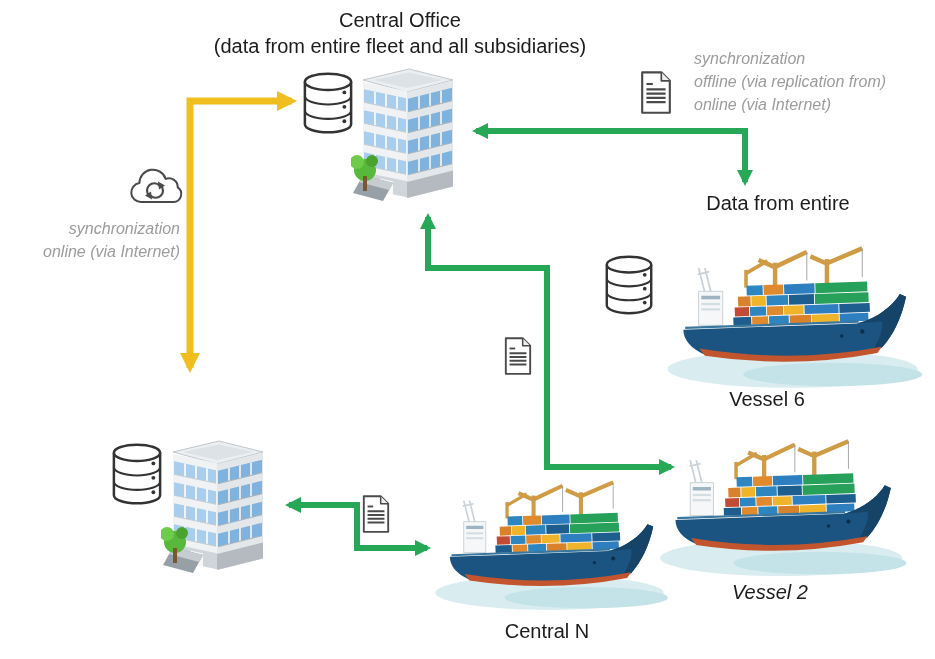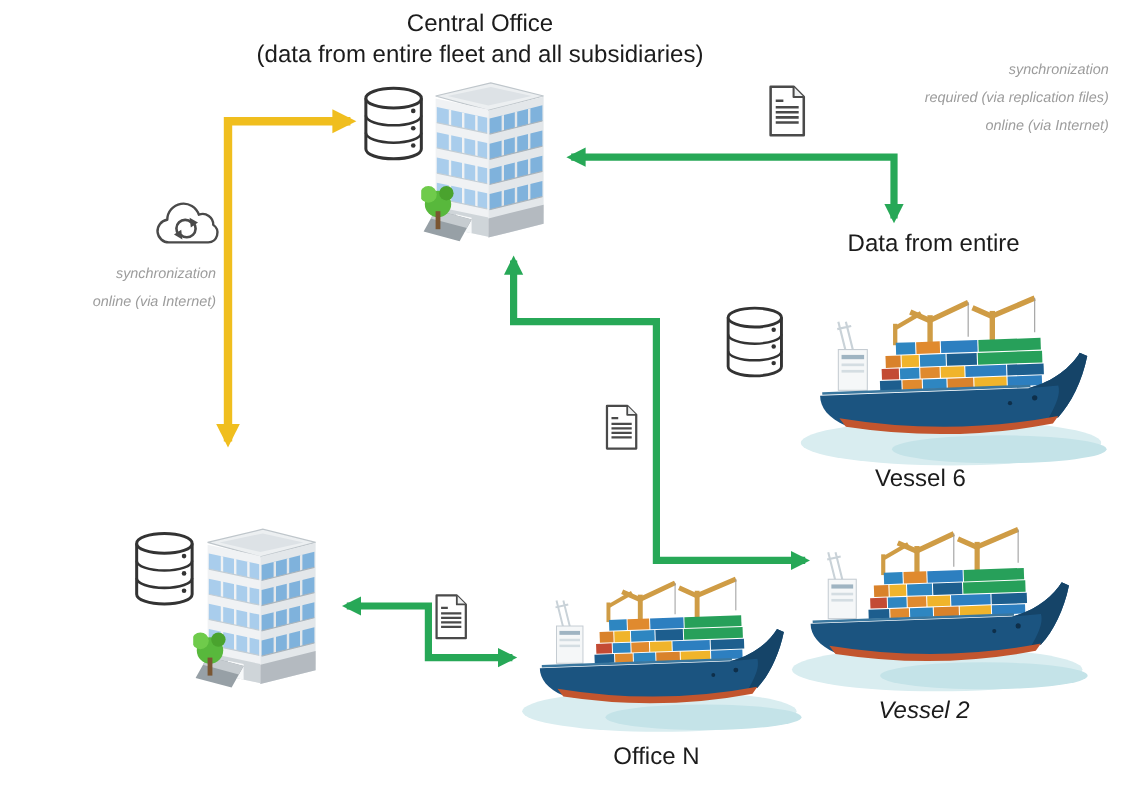--- a/index.html
+++ b/index.html
@@ -1,21 +1,21 @@
 <!DOCTYPE html>
 <html style="--arrow-green: #27a857; --arrow-yellow: #f0be1e; --text-dark: #1c1c1c; --text-muted: #9c9c9c;"><head>
 <meta charset="utf-8">
 <style>
   html,body{margin:0;padding:0;background:#fff;}
   body{font-family:"Liberation Sans",sans-serif;color:var(--text-dark,#1c1c1c);}
   .canvas{position:relative;width:935px;height:659px;background:#fff;overflow:hidden;}
   .abs{position:absolute;}
   .ctr{text-align:center;}
   .lbl{font-size:20px;line-height:26px;color:var(--text-dark,#1c1c1c);}
-  .note{font-size:12px;line-height:23px;font-style:italic;color:var(--text-muted,#9c9c9c);text-align:right;}
+  .note{font-size:16px;line-height:23px;font-style:italic;color:var(--text-muted,#9c9c9c);}
   svg{display:block;overflow:visible;}
   #arrows{position:absolute;left:0;top:0;z-index:5;pointer-events:none;}
   .icon-layer{z-index:4;}
 </style>
 </head>
 <body>
 
 <div class="canvas">
 
   <svg width="0" height="0" aria-hidden="true">
@@ -136,21 +136,21 @@
 
   <svg class="abs icon-layer" style="left:302px;top:70px;" width="52" height="66">
       <use href="#sym-db"></use>
     </svg>
   <svg class="abs" style="left:351px;top:63px;" width="112" height="144">
       <use href="#sym-building"></use>
     </svg>
 
   <div class="abs" style="left:694px;top:47px;width:230px;">
     <div class="note">synchronization</div>
-    <div class="note">required (via replication files)</div>
+    <div class="note">offline (via replication from)</div>
     <div class="note">online (via Internet)</div>
   </div>
   <svg class="abs icon-layer" style="left:639px;top:70px;" width="34" height="45">
       <use href="#sym-doc"></use>
     </svg>
 
   <div class="abs ctr lbl" style="left:658px;top:190px;width:240px;">Data from entire</div>
 
   <svg class="abs icon-layer" style="left:604px;top:252px;" width="50" height="66">
       <use href="#sym-db"></use>
@@ -161,21 +161,21 @@
   <div class="abs ctr lbl" style="left:667px;top:386px;width:200px;">Vessel 6</div>
 
   <svg class="abs" style="left:645px;top:436px;" width="272" height="147">
       <use href="#sym-ship"></use>
     </svg>
   <div class="abs ctr lbl" style="left:670px;top:579px;width:200px;font-style:italic;">Vessel 2</div>
 
   <svg class="abs" style="left:427px;top:471px;" width="245" height="152">
       <use href="#sym-ship"></use>
     </svg>
-  <div class="abs ctr lbl" style="left:447px;top:618px;width:200px;">Office N</div>
+  <div class="abs ctr lbl" style="left:447px;top:618px;width:200px;">Central N</div>
 
   <svg class="abs icon-layer" style="left:124px;top:164px;" width="60" height="46">
       <use href="#sym-cloud"></use>
     </svg>
   <div class="abs" style="left:18px;top:217px;width:162px;text-align:right;">
     <div class="note">synchronization</div>
     <div class="note">online (via Internet)</div>
   </div>
 
   <svg class="abs icon-layer" style="left:111px;top:441px;" width="52" height="66">

